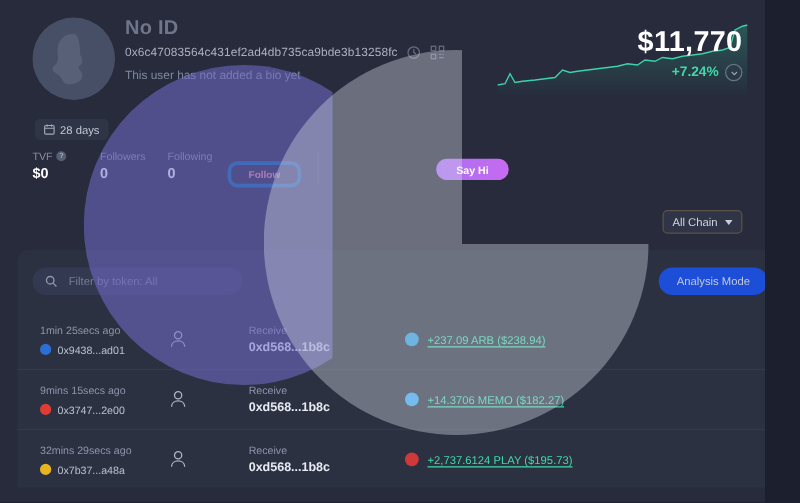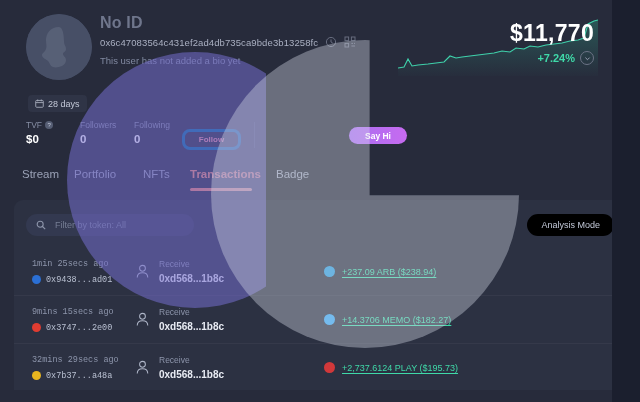--- a/index.html
+++ b/index.html
@@ -339,21 +339,21 @@
     width: 124px;
   }
   .search-box input::placeholder { color: #757d94; }
   .search-box svg { flex: none; color: #8e96ab; display: block; }
   .analysis-btn {
     margin-left: auto;
     margin-right: 12px;
     height: 22px;
     padding: 0 14px;
     border-radius: 11px;
-    background: #000000;
+    background: #1d4ed8;
     display: flex;
     align-items: center;
     font-size: 9px;
     color: #c3c9d9;
   }
 
   
   .tx-list {
     position: absolute;
     left: 14px;
@@ -366,21 +366,20 @@
     height: 47px;
     display: flex;
     align-items: center;
     border-top: 1px solid rgba(255,255,255,0.045);
   }
   .tx-row:first-child { border-top: 0; }
   .tx-time {
     width: 120px;
     padding-left: 18px;
     box-sizing: border-box;
-    font-family: Liberation Mono, monospace;
   }
   .tx-ago { font-size: 8.5px; color: #8d95ab; }
   .tx-hash {
     margin-top: 6px;
     display: flex;
     align-items: center;
     gap: 5px;
     font-size: 8.5px;
     color: #b9c0d1;
   }
@@ -388,20 +387,21 @@
     width: 9px; height: 9px;
     border-radius: 50%;
     flex: none;
     display: block;
   }
   .tx-dir {
     width: 130px;
     display: flex;
     align-items: center;
     gap: 8px;
+    justify-content: space-between;
   }
   .tx-dir svg { color: #aeb5c7; display: block; flex: none; }
   .tx-dir-text .dir { font-size: 8.5px; color: #8d95ab; }
   .tx-dir-text .who { margin-top: 4px; font-size: 10px; font-weight: bold; color: #e8ebf3; }
   .tx-amt {
     margin-left: 60px;
     display: flex;
     align-items: center;
     gap: 7px;
   }
@@ -507,29 +507,25 @@
       </div>
     </div>
 
     <div class="follow-btn">Follow</div>
     <div class="vdivider"></div>
 
 
     <div class="sayhi-btn">Say Hi</div>
   </div>
 
-  <div class="tabs">
-    <div class="tab" style="left:22px">Stream</div>
-    <div class="tab" style="left:74px">Portfolio</div>
-    <div class="tab" style="left:143px">NFTs</div>
-    <div class="tab active" style="left:190px">Transactions</div>
-    <div class="tab" style="left:276px">Badge</div>
-    <div class="tab-underline"></div>
+
+  <div class="chain-select">
+    <span>All Chain</span>
+    <span class="caret"></span>
   </div>
-
 
   <div class="panel"></div>
 
   <div class="toolbar">
     <div class="search-box">
       <svg width="10" height="10" viewBox="0 0 12 12" fill="none" stroke="currentColor" stroke-width="1.3">
         <circle cx="5" cy="5" r="3.6"></circle>
           <path d="M7.8 7.8L11 11"></path>
       </svg>
       <input type="text" placeholder="Filter by token: All" style="">

